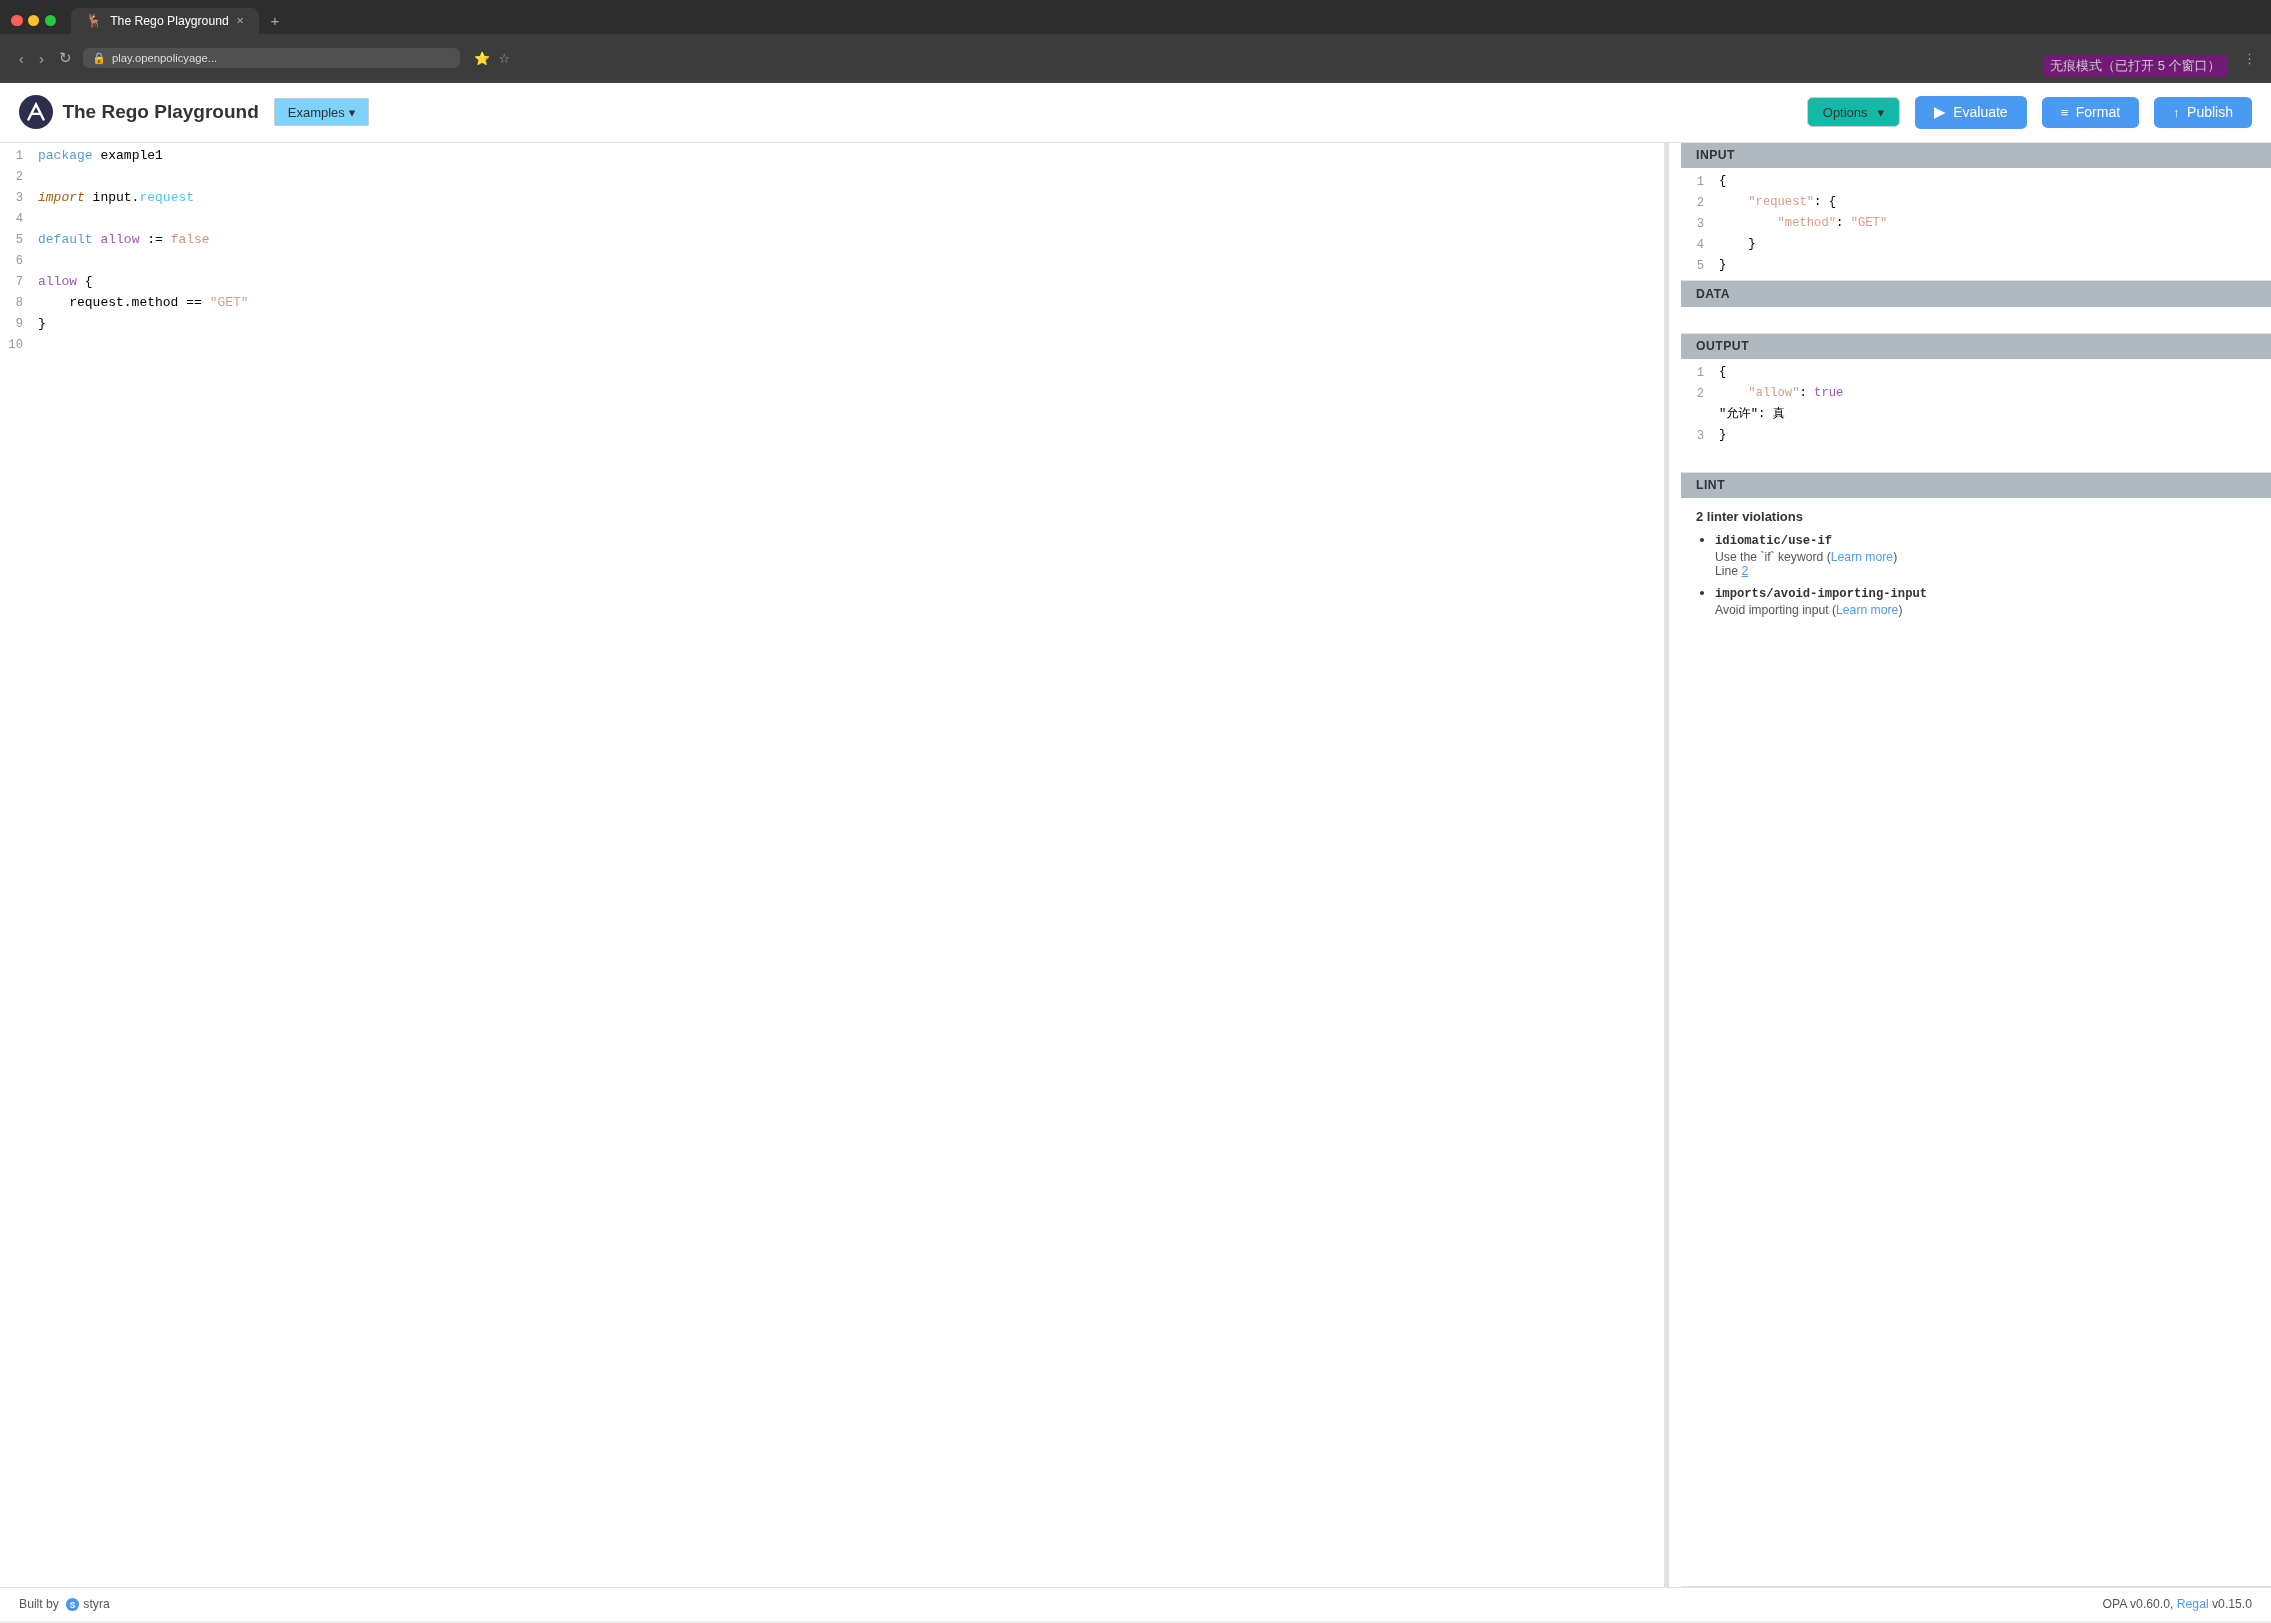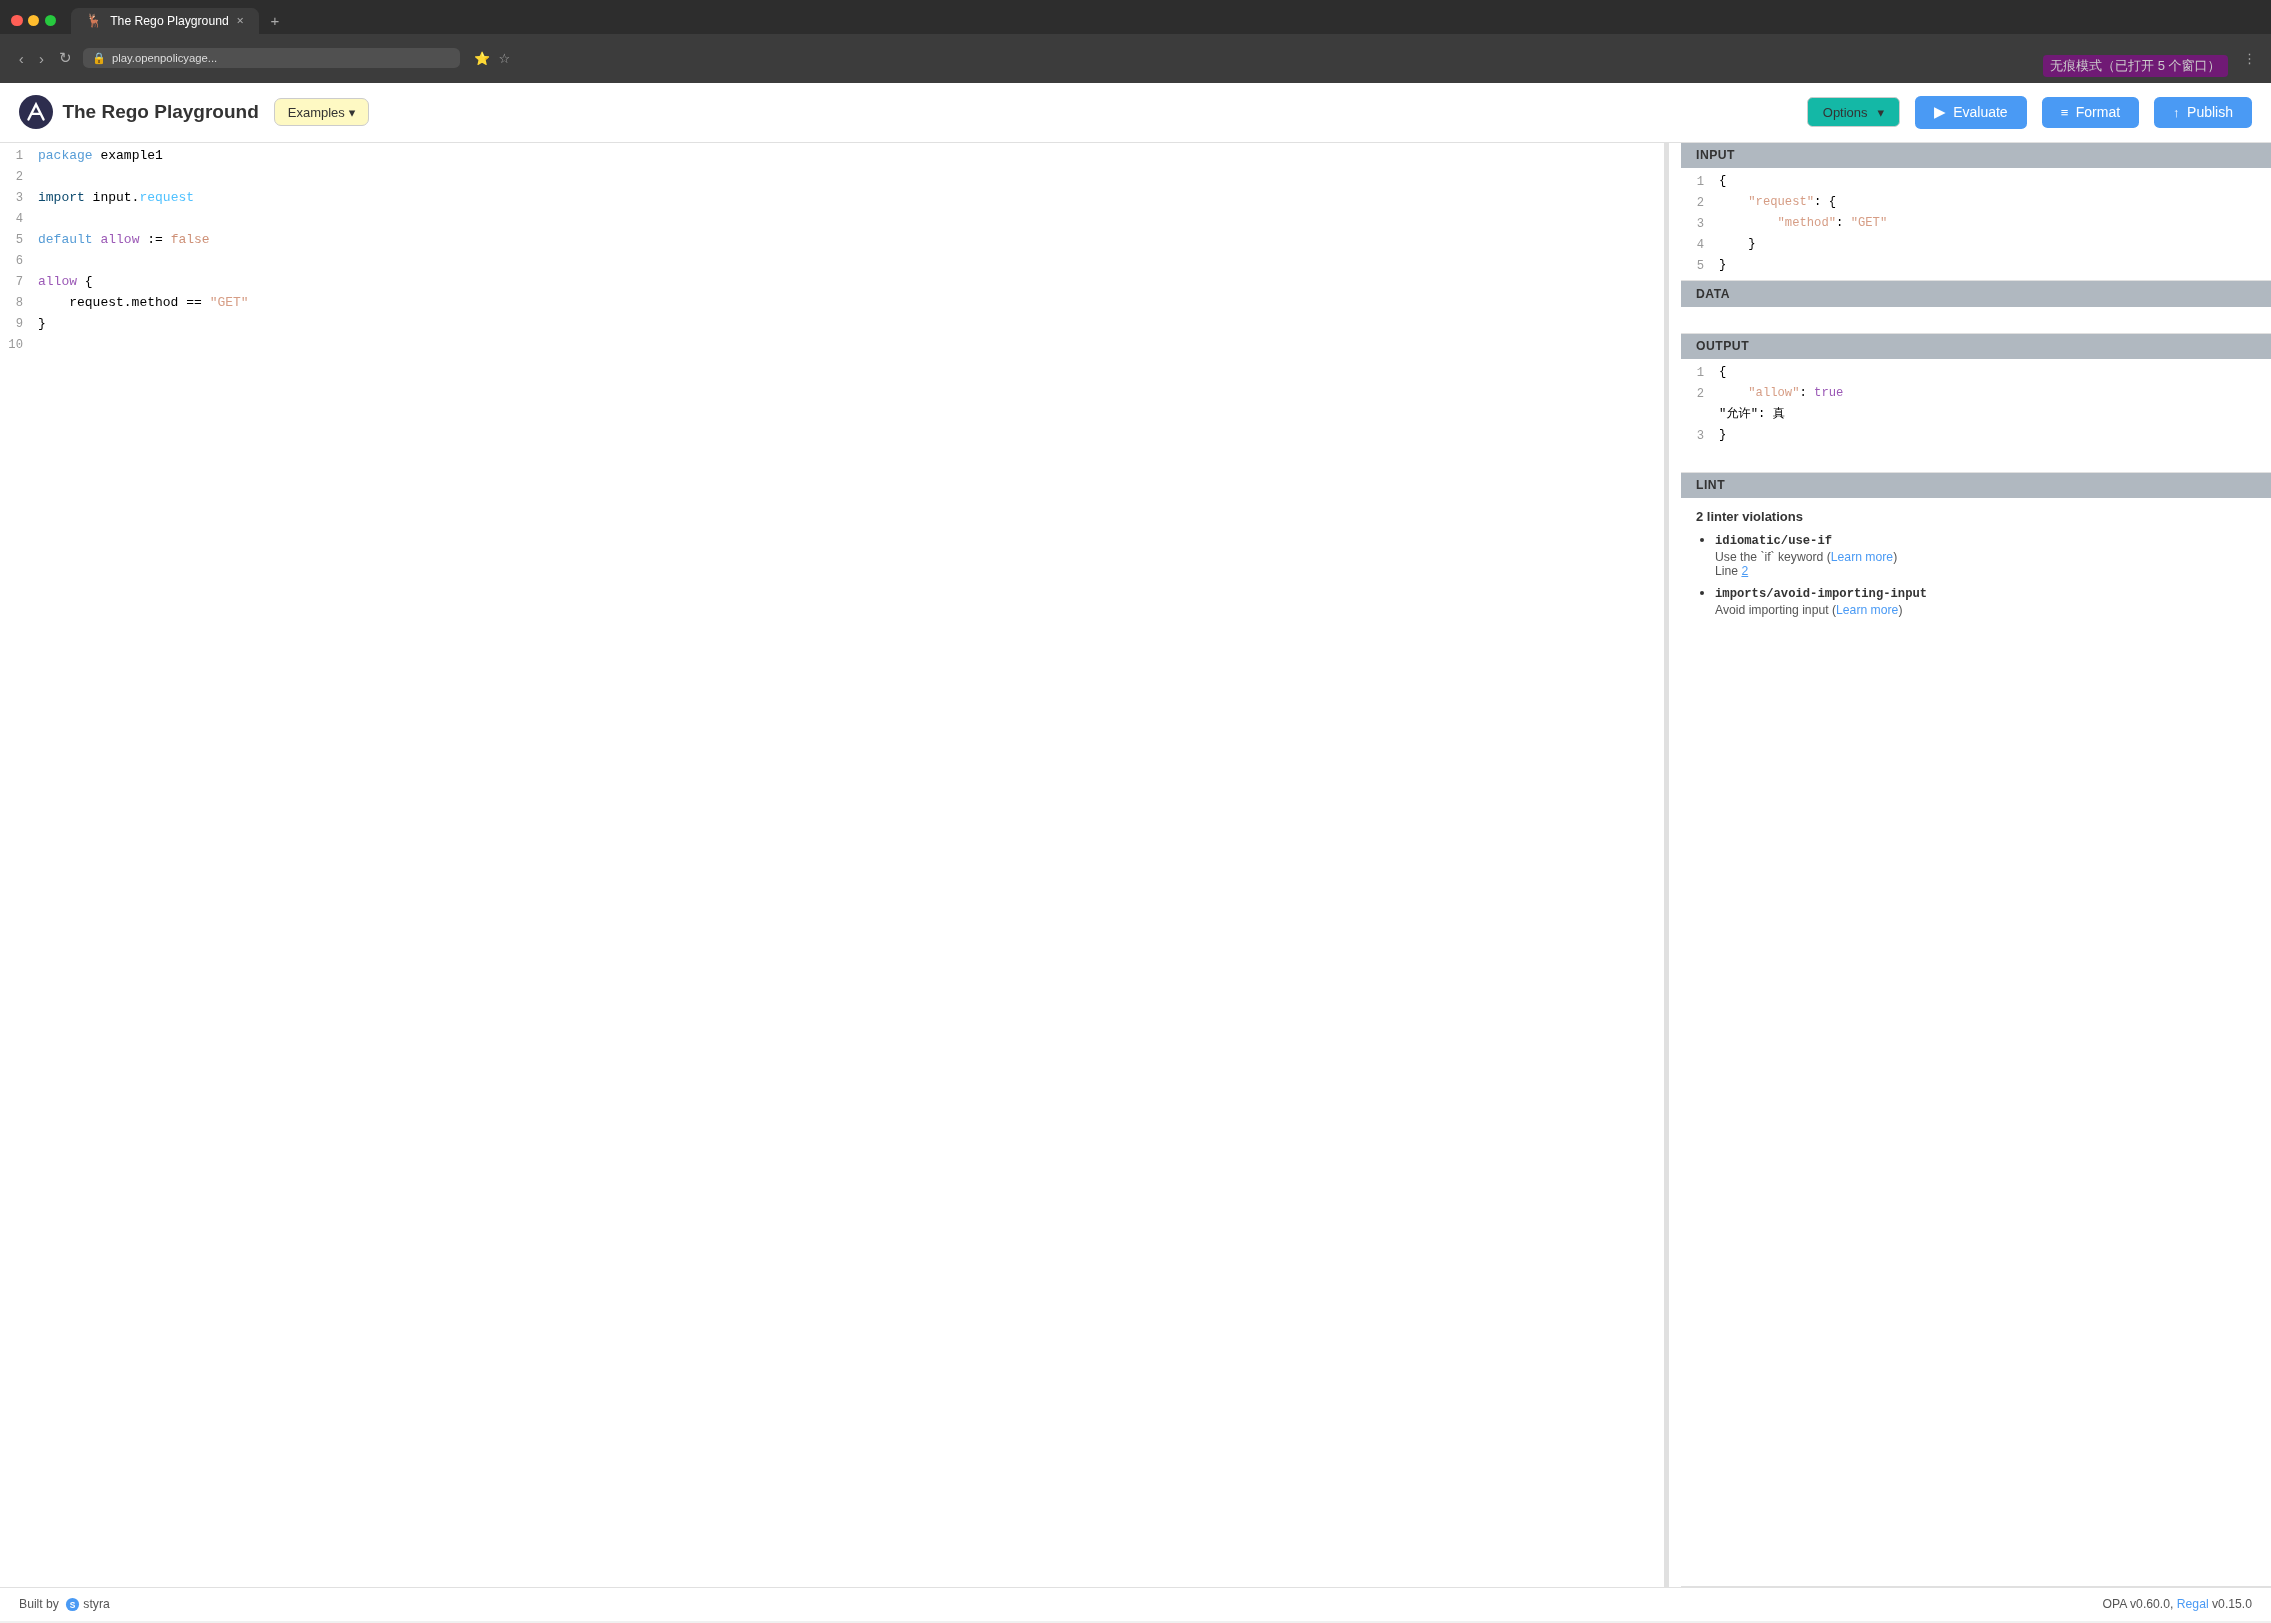--- a/index.html
+++ b/index.html
@@ -25,40 +25,40 @@
     .nav-icons { display: flex; gap: 7.5px; margin-left: 7.5px; align-items: center; }
     .nav-icon { color: #aaa; font-size: 13px; cursor: pointer; }
     .privacy-badge { background: #701a75; border-radius: 3.8px; padding: 1.9px 7.5px; color: #ccc; font-size: 13px; margin-left: auto; margin-top: 16px; }
 
     
     .app-container { background: #fff; height: calc(100vh - 85px); display: flex; flex-direction: column; }
     .app-header { background: #fff; border-bottom: 0.9px solid #e0e0e0; padding: 0 19px; display: flex; align-items: center; height: 60px; gap: 15px; }
     .app-logo { display: flex; align-items: center; gap: 9.4px; }
     .logo-icon { width: 34px; height: 34px; }
     .app-title { font-size: 19px; font-weight: 600; color: #333; }
-    .examples-btn { background: #fef9c3; border: 0.9px solid #ccc; border-radius: 7px; padding: 5.6px 13px; font-size: 13px; cursor: pointer; color: #333; display: flex; align-items: center; gap: 3.8px; }
+    .examples-btn { background: #7dd3fc; border: 0.9px solid #ccc; border-radius: 1px; padding: 5.6px 13px; font-size: 13px; cursor: pointer; color: #333; display: flex; align-items: center; gap: 3.8px; }
     .header-spacer { flex: 1; }
     .options-btn { background: #14b8a6; border: 0.9px solid #ccc; border-radius: 5.6px; padding: 6.6px 15px; font-size: 13px; cursor: pointer; color: #333; display: flex; align-items: center; gap: 10px; }
     .evaluate-btn { background: #4a9af4; border: none; border-radius: 5.6px; padding: 7.5px 19px; font-size: 14px; color: #fff; cursor: pointer; display: flex; align-items: center; gap: 7.5px; font-weight: 500; }
     .format-btn { background: #4a9af4; border: none; border-radius: 5.6px; padding: 7.5px 19px; font-size: 14px; color: #fff; cursor: pointer; display: flex; align-items: center; gap: 7.5px; font-weight: 500; }
     .publish-btn { background: #4a9af4; border: none; border-radius: 5.6px; padding: 7.5px 19px; font-size: 14px; color: #fff; cursor: pointer; display: flex; align-items: center; gap: 7.5px; font-weight: 500; }
 
     
     .main-layout { display: flex; flex: 1; overflow: hidden; }
 
     
     .editor-pane { flex: 1; background: #fff; overflow: auto; position: relative; }
     .editor-content { padding: 3.8px 0; font-family: 'Courier New', Courier, monospace; font-size: 13px; line-height: 1.6; }
     .code-line { display: flex; min-height: 21px; }
     .line-num { width: 38px; color: #999; text-align: right; padding-right: 15px; user-select: none; font-size: 12.2px; flex-shrink: 0; padding-top: 0.9px; }
     .line-code { flex: 1; white-space: pre; }
 
     
     .kw-package { color: #569cd6; }
-    .kw-import { color: #0c4a6e; }
+    .kw-import { color: #a16207; font-style: italic; }
     .kw-default { color: #569cd6; }
     .kw-allow { color: #9b59b6; }
     .kw-false { color: #ce9178; }
     .kw-string { color: #d69d85; }
     .kw-request { color: #4fc1ff; }
 
     
     .right-panel { width: 603px; border-left: 0.9px solid #e0e0e0; display: flex; flex-direction: column; overflow: hidden; background: #fff; }
 
     

